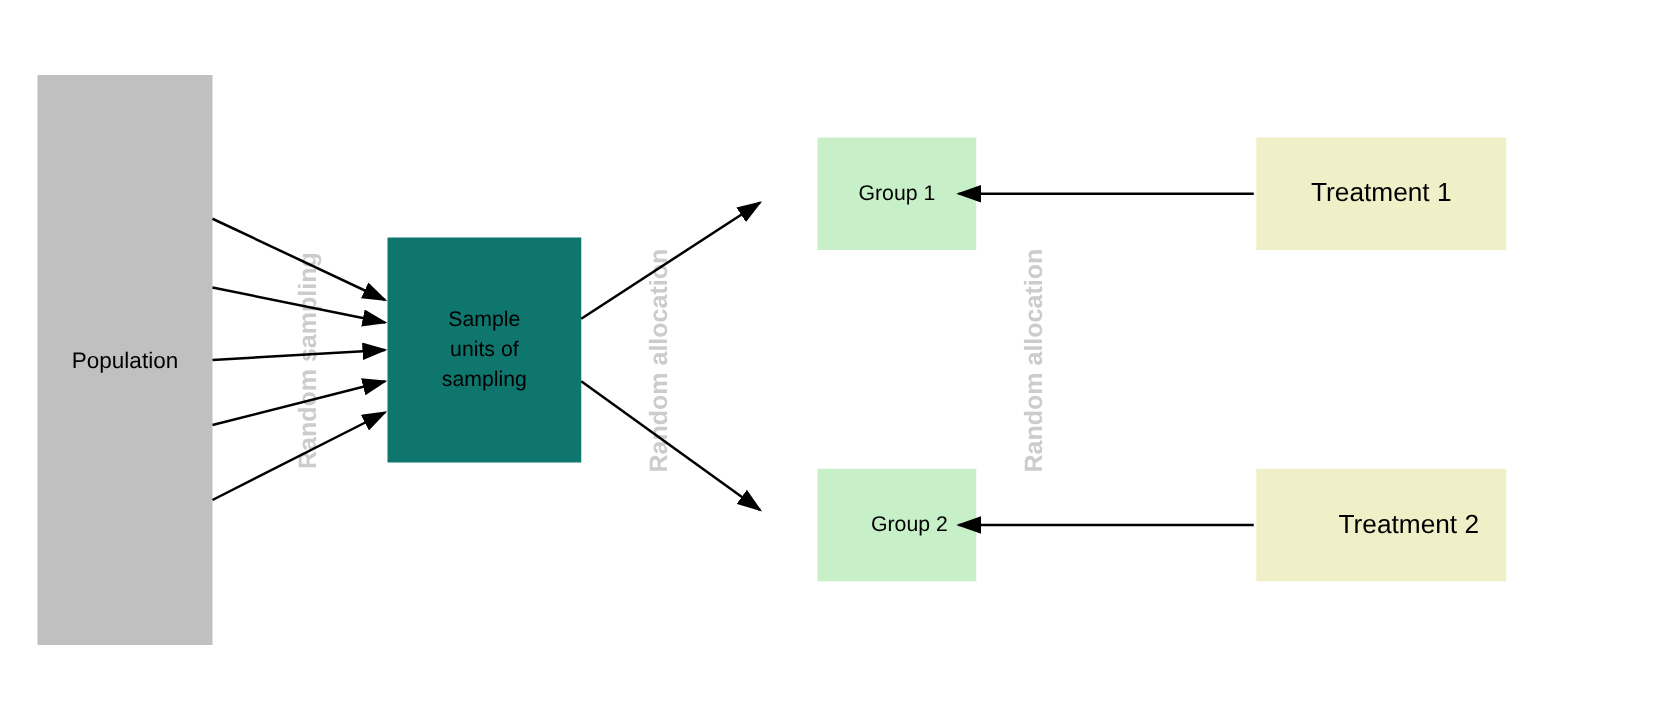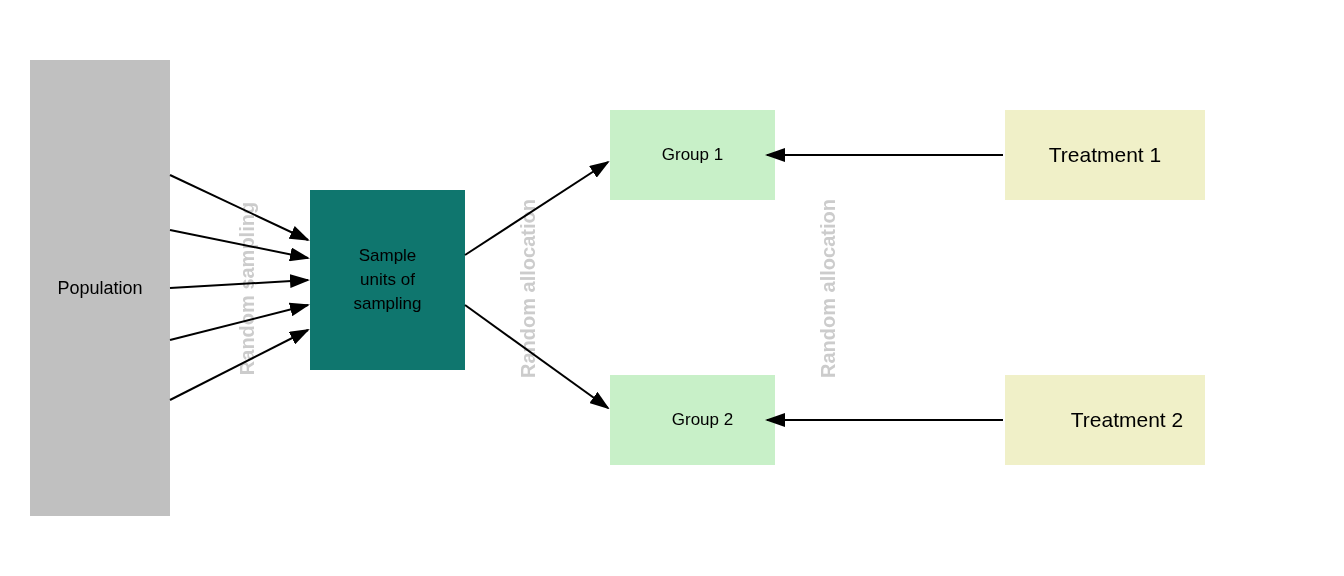--- a/index.html
+++ b/index.html
@@ -77,26 +77,27 @@
       top: 60px;
       width: 40px;
       height: 456px;
       display: flex;
       align-items: center;
       justify-content: center;
     }
     
     .group-box {
       position: absolute;
-      width: 165px;
+      width: 127px;
       height: 90px;
       background: #c8f0c8;
       display: flex;
       align-items: center;
       justify-content: center;
+      margin-left: 44px;
     }
     .group1-box {
       left: 610px;
       top: 110px;
     }
     .group2-box {
       left: 610px;
       top: 375px;
       padding-left: 20px;
     }

